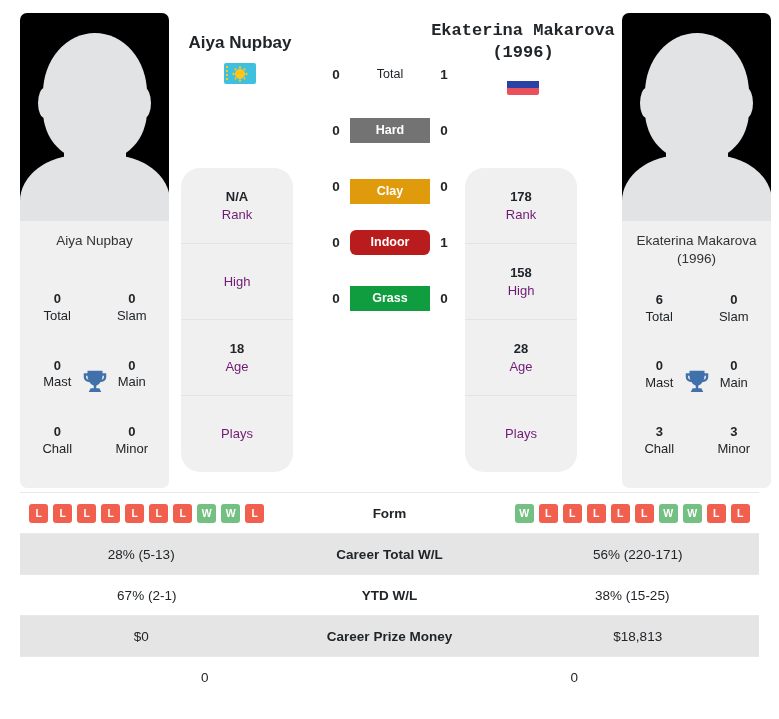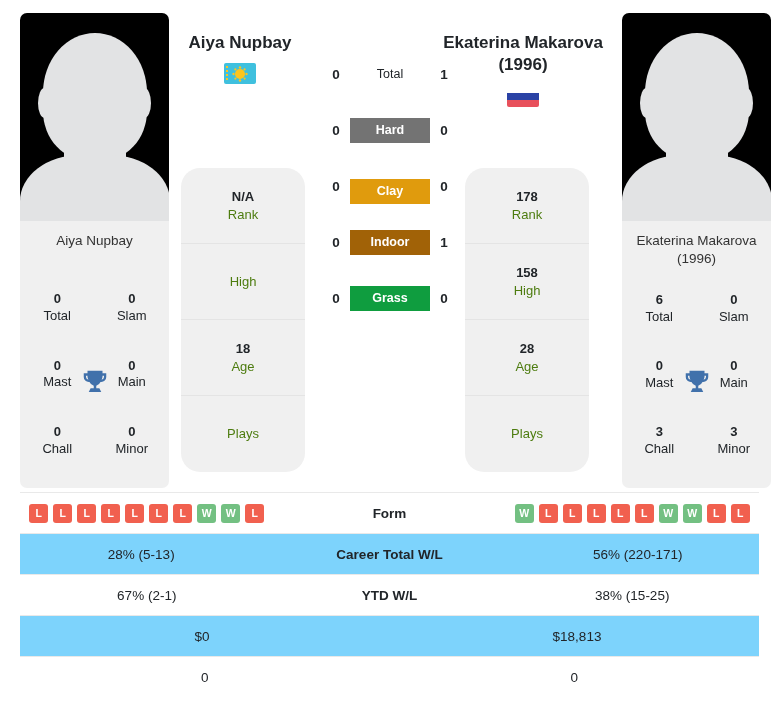--- a/index.html
+++ b/index.html
@@ -106,49 +106,49 @@
   .trophy-icon-wrap {
     position: absolute;
     left: 50%; top: 50%;
     transform: translate(-50%, -50%);
     width: 30px; height: 30px;
   }
 
   
   .info-card {
     position: absolute;
-    width: 124px;
+    width: 112px;
     background: #f0f0f0;
     border-radius: 19px;
     overflow: hidden;
     top: 168px;
   }
   .info-card.left  { left: 181px; }
   .info-card.right { left: 465px; }
   .info-row {
     height: 76px;
     display: flex;
     flex-direction: column;
     align-items: center;
     justify-content: center;
     border-bottom: 1px solid #e4e4e4;
     line-height: 1.35;
   }
   .info-row:last-child { border-bottom: none; }
   .info-val { font-size: 13px; font-weight: bold; color: #212529; }
-  .info-lab { font-size: 13px; color: #4d7c0f; }
+  .info-lab { font-size: 13px; color: #701a75; }
 
   
   .player-header {
     position: absolute;
     width: 190px;
     text-align: center;
   }
   .player-header.left  { left: 145px; top: 32px; }
-  .player-header.right { left: 428px; top: 32px; }
+  .player-header.right { left: 428px; top: 20px; font-family: Liberation Mono, monospace; }
   .player-name {
     font-size: 17px;
     font-weight: bold;
     color: #212529;
     line-height: 1.32;
   }
   .flag {
     margin: 9px auto 0 auto;
     width: 32px; height: 21px;
     border-radius: 2px;
@@ -227,21 +227,21 @@
     top: 492px;
     width: 779px;
   }
   .stat-row {
     display: flex;
     align-items: center;
     height: 41px;
     margin: 0 20px;
     border-top: 1px solid #e9e9e9;
   }
-  .stat-row.shaded { background: #7dd3fc; gap: 11px; }
+  .stat-row.shaded { background: #e5e5e5; gap: 11px; }
   .stat-row.form-row { height: 41px; }
   .stat-cell {
     flex: 1 1 0;
     text-align: center;
     font-size: 13.5px;
     color: #212529;
   }
   .stat-cell.label {
     font-weight: bold;
     flex: 0 0 232px;
@@ -425,21 +425,21 @@
         <div class="h2h-bar" style="background: #737373;">Hard</div>
         <div class="h2h-score">0</div>
       </div>
       <div class="h2h-row">
         <div class="h2h-score">0</div>
         <div class="h2h-bar" style="background: rgb(224, 155, 13); margin-top: 10px;">Clay</div>
         <div class="h2h-score">0</div>
       </div>
       <div class="h2h-row">
         <div class="h2h-score">0</div>
-        <div class="h2h-bar" style="background: #a16207;">Indoor</div>
+        <div class="h2h-bar" style="background: #b91c1c; border-radius: 6px;">Indoor</div>
         <div class="h2h-score">1</div>
       </div>
       <div class="h2h-row">
         <div class="h2h-score">0</div>
         <div class="h2h-bar" style="background: rgb(15, 157, 63);">Grass</div>
         <div class="h2h-score">0</div>
       </div>
     </div>
 
   </div>
@@ -485,20 +485,21 @@
     </div>
 
     <div class="stat-row">
       <div class="stat-cell">67% (2-1)</div>
       <div class="stat-cell label">YTD W/L</div>
       <div class="stat-cell">38% (15-25)</div>
     </div>
 
     <div class="stat-row shaded">
       <div class="stat-cell">$0</div>
+      <div class="stat-cell label">Career Prize Money</div>
       <div class="stat-cell">$18,813</div>
     </div>
 
     <div class="stat-row">
       <div class="stat-cell">0</div>
       <div class="stat-cell">0</div>
     </div>
 
   </div>
 

